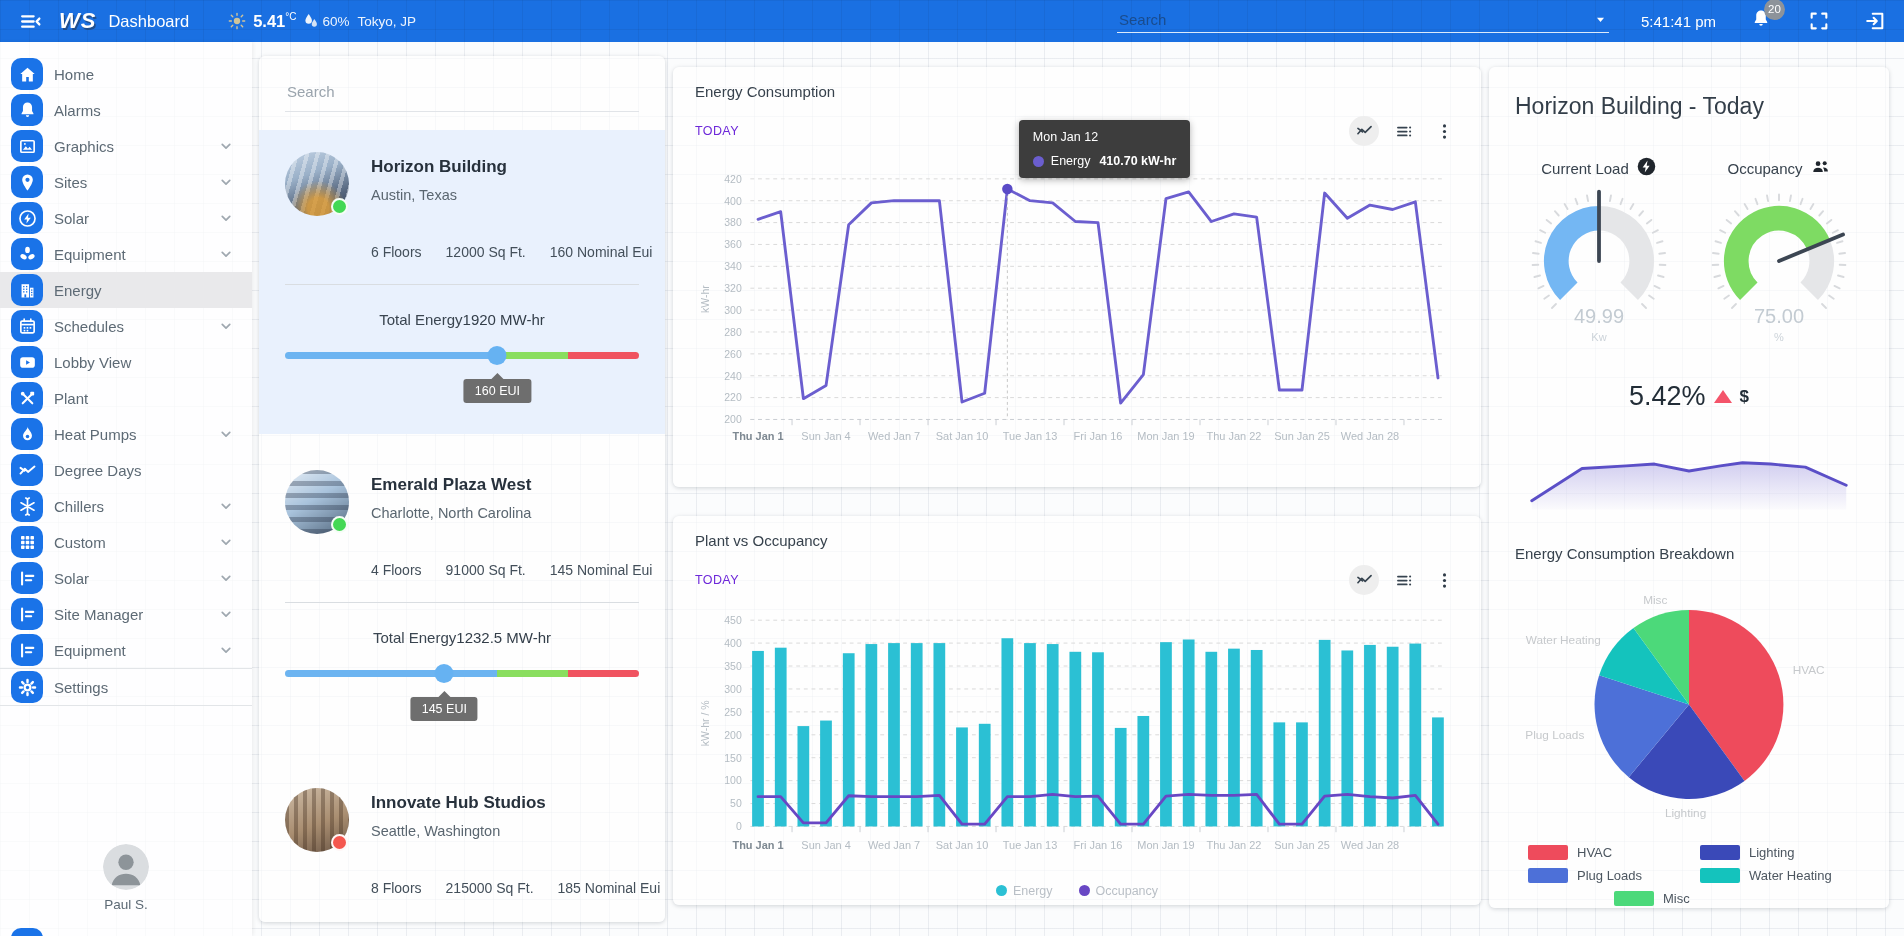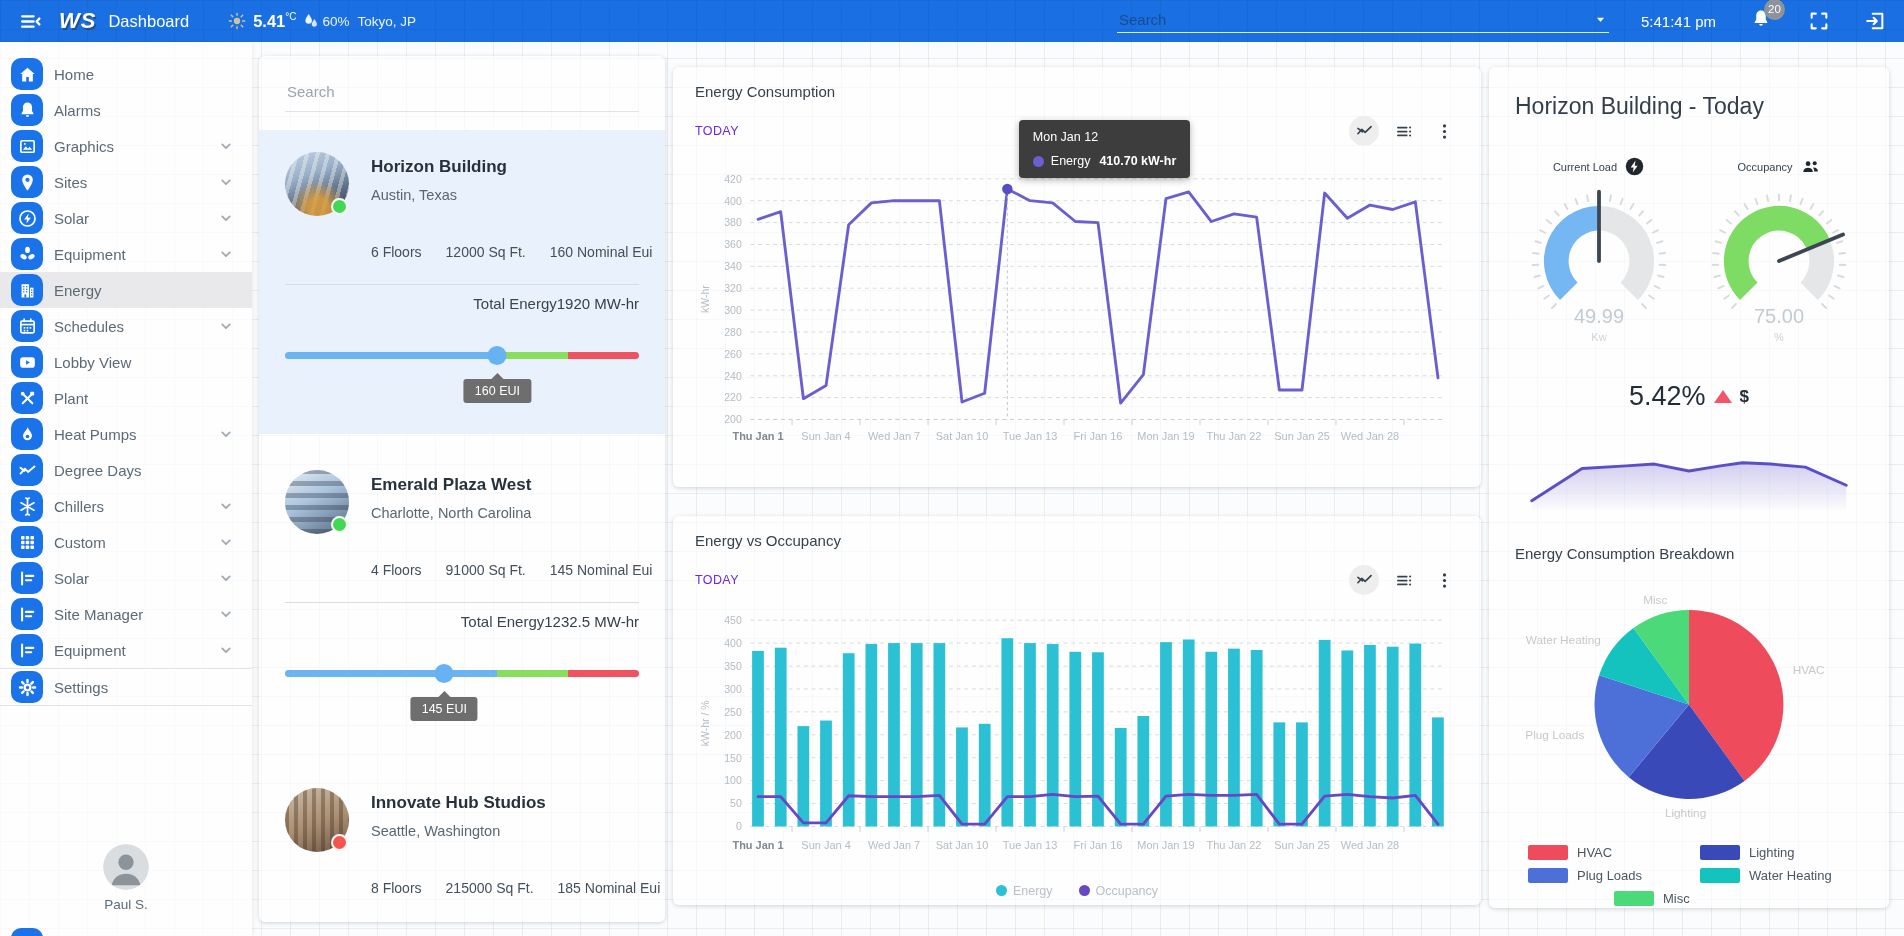--- a/index.html
+++ b/index.html
@@ -84,23 +84,23 @@
     linear-gradient(160deg,#cdbba6 0%,#a98e71 55%,#6e5948 100%)}
   .bstatus{position:absolute;right:1px;bottom:1px;width:13px;height:13px;border-radius:50%;border:2px solid rgba(255,255,255,.95)}
   .bstatus.green{background:#43d854}
   .bstatus.red{background:#f4564e}
   .binfo{margin-left:22px;padding-top:5px}
   .bname{font-size:17px;font-weight:bold;color:#27313c}
   .bloc{font-size:14.5px;color:#5a6670;margin-top:10px}
   .bstats{display:flex;align-items:flex-end;margin:20px 0 0 86px;font-size:14px;color:#434f5a;white-space:nowrap}
   .bstats i{width:1px;height:24px;background:#d6dade;margin:0 12px}
   .bdivider{border-top:1px solid #d9dde1;margin-top:24px}
-  .benergy{display:flex;justify-content:flex-end;margin-top:10px;font-size:15px;color:#3a4550}
+  .benergy{display:flex;justify-content:center;margin-top:26px;font-size:15px;color:#3a4550}
   .bvalue{color:#333e49}
-  .bslider{position:relative;margin-top:40px;height:58px}
+  .bslider{position:relative;margin-top:24px;height:58px}
   .strack{position:relative;height:7px;border-radius:4px;overflow:hidden;background:#eceef0}
   .seg{position:absolute;top:0;bottom:0}
   .sblue{left:0;width:60%;background:#6cb4f1}
   .sgreen{left:60%;width:20%;background:#8ade5f}
   .sred{left:80%;width:20%;background:#f05360}
   .shandle{position:absolute;top:-6px;width:19px;height:19px;border-radius:50%;background:#66b2f2;transform:translateX(-50%);cursor:pointer}
   .stip{position:absolute;top:27px;transform:translateX(-50%);background:#6e6e6e;color:#fff;
     font-size:12.5px;padding:5px 11px;border-radius:3px;white-space:nowrap}
   .stip::before{content:"";position:absolute;top:-6px;left:50%;transform:translateX(-50%);
     border-left:7px solid transparent;border-right:7px solid transparent;border-bottom:7px solid #6e6e6e}
@@ -125,21 +125,21 @@
   .tipdot{width:11px;height:11px;border-radius:50%;background:#6b5ecf;display:inline-block}
   .tiprow b{margin-left:2px}
   .ocleg{display:flex;justify-content:center;gap:26px;margin-top:4px}
   .litem{display:flex;align-items:center;gap:6px;font-size:12.5px;color:#b9bfc6;cursor:pointer}
   .ldot{width:11px;height:11px;border-radius:50%;display:inline-block}
   
   .rpanel{width:400px;flex:0 0 400px;height:841px;margin-top:11px;padding:14px 24px;box-sizing:border-box}
   .rtitle{font-size:23px;font-weight:400;color:#333e49;margin:12px 0 0 2px}
   .gauges{display:flex;justify-content:space-between;margin-top:36px}
   .gauge{width:172px;text-align:center}
-  .glabel{font-size:11px;color:#37424d;display:flex;align-items:center;justify-content:center;gap:7px}
+  .glabel{font-size:15px;color:#37424d;display:flex;align-items:flex-end;justify-content:center;gap:7px}
   .gicon{display:inline-flex}
   .gicon svg{width:21px;height:21px}
   .gauge > svg{width:152px;margin-top:8px}
   .gval{font-size:20px;color:#c3cbd2;margin-top:-36px}
   .gunit{font-size:11px;color:#ccd3d9;margin-top:3px}
   .delta{display:flex;align-items:center;justify-content:center;gap:8px;margin-top:38px}
   .dval{font-size:27px;color:#222d37}
   .dtri{width:0;height:0;border-left:9px solid transparent;border-right:9px solid transparent;border-bottom:13px solid #f4546a}
   .dcur{font-size:17px;font-weight:bold;color:#222d37}
   #spark-svg{display:block;width:330px;margin:18px auto 0;overflow:visible}
@@ -664,21 +664,21 @@
             <div class="tiprow">
                 <i class="tipdot"></i>
                 <span>Energy</span>
                 <b>410.70 kW-hr</b>
               </div>
           </div>
         </div>
       </div>
 
       <div class="panel chartcard oc">
-        <div class="ctitle">Energy vs Occupancy</div>
+        <div class="ctitle">Plant vs Occupancy</div>
         <div class="crow">
           <span class="crange">TODAY</span>
           <span class="ctools">
             <span class="tbtn active">
                 <svg viewBox="0 0 24 24">
                   <g fill="none" stroke="#36434f" stroke-width="1.9" stroke-linecap="round" stroke-linejoin="round">
                     <path d="M4.5 14.5L9 9.5l3.8 3.4 6.7-6.4"></path>
                     <path d="M4.5 8.5l5.2 4"></path>
                   </g>
                 </svg>

